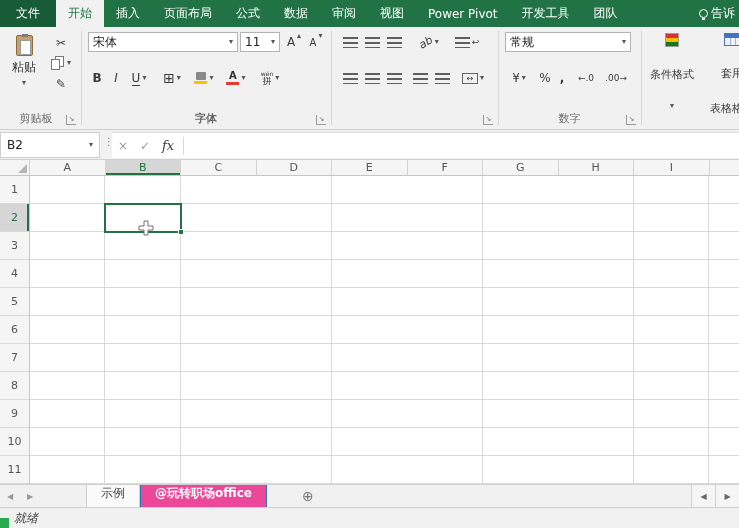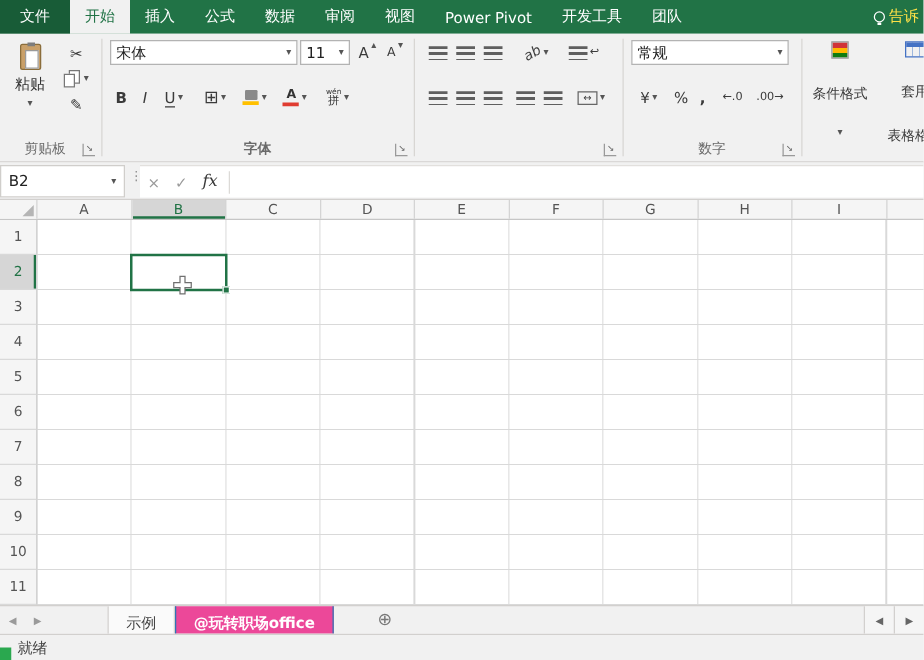--- a/index.html
+++ b/index.html
@@ -4,21 +4,21 @@
 <style>
   *{margin:0;padding:0;box-sizing:border-box;font-family:"DejaVu Sans","Liberation Sans",sans-serif;}
   html,body{background:#e8e8e8;}
   #app{position:relative;width:739px;height:528px;background:#fff;overflow:hidden;font-size:12px;color:#333;}
 
   
   .titlebar{position:absolute;top:0;left:0;right:0;height:27px;background:#217346;display:flex;align-items:stretch;}
   .rtab{display:flex;align-items:center;padding:12px 12px;color:#fff;font-size:12px;white-space:nowrap;}
   .rtab.file{background:#185c37;padding:0 16px;}
   .rtab.active{background:#f1f1f1;color:#217346;}
-  .tellme{position:absolute;right:0;top:0;height:27px;display:flex;align-items:center;gap:3px;padding:0 4px 0 8px;color:#fde047;}
+  .tellme{position:absolute;right:0;top:0;height:27px;display:flex;align-items:center;gap:3px;padding:0 4px 0 8px;color:#ffffff;}
   .bulb{width:9px;height:9px;border:1px solid #fff;border-radius:50%;position:relative;}
   .bulb::after{content:"";position:absolute;left:2px;bottom:-3px;width:3px;height:2px;background:#fff;}
 
   
   .ribbon{position:absolute;top:27px;left:0;right:0;height:103px;background:#f1f1f1;border-bottom:1px solid #d2d0ce;}
   .gsep{position:absolute;top:4px;bottom:4px;width:1px;background:#d8d6d3;}
   .glabel{position:absolute;bottom:3px;font-size:11px;color:#6a6a6a;text-align:center;white-space:nowrap;}
   .launcher{position:absolute;bottom:4px;width:10px;height:10px;border:1px solid #9a9a9a;border-top:none;border-right:none;font-size:7px;line-height:8px;text-align:center;color:#666;}
   .box{position:absolute;height:20px;background:#fff;border:1px solid #b3b3b3;display:flex;align-items:center;padding:0 4px;font-size:12px;color:#222;}
   .box .caret{margin-left:auto;}
@@ -75,40 +75,41 @@
   .rowh{height:28px;line-height:27px;text-align:center;border-bottom:1px solid #d9d9d9;}
   .rowh.sel{background:#d6d6d6;color:#217346;box-shadow:inset -2px 0 0 #217346;}
   .selbox{position:absolute;left:104px;top:27px;width:78px;height:30px;border:2px solid #217346;}
   .handle{position:absolute;right:-4px;bottom:-4px;width:6px;height:6px;background:#217346;border:1px solid #fff;}
   .cross{position:absolute;left:138px;top:44px;width:16px;height:16px;}
 
   
   .sheetbar{position:absolute;top:484px;left:0;right:0;height:23px;background:#f1f1f1;border-top:1px solid #d2d0ce;display:flex;align-items:stretch;}
   .snav{width:20px;display:flex;align-items:center;justify-content:center;color:#9a9a9a;font-size:8px;}
   .sspace{width:46px;}
-  .stab{display:flex;align-items:flex-end;padding:0 14px;border-right:1px solid #d2d0ce;border-left:1px solid #d2d0ce;background:#fafafa;color:#444;white-space:nowrap;}
+  .stab{display:flex;align-items:flex-start;padding:0 14px;border-right:1px solid #d2d0ce;border-left:1px solid #d2d0ce;background:#fafafa;color:#444;white-space:nowrap;}
   .stab.active{background:#ec4899;color:#fff;font-weight:bold;border-color:#2e75b6;}
   .addsheet{display:flex;align-items:center;justify-content:center;width:34px;margin-left:24px;color:#777;font-size:14px;}
   .hscroll{position:absolute;right:0;top:0;height:22px;display:flex;}
   .hsbtn{width:24px;border-left:1px solid #d2d0ce;display:flex;align-items:center;justify-content:center;color:#666;font-size:8px;background:#f5f5f5;}
 
   
-  .statusbar{position:absolute;top:507px;left:0;right:0;height:21px;background:#f1f1f1;border-top:1px solid #d2d0ce;display:flex;align-items:center;}
+  .statusbar{position:absolute;top:507px;left:0;right:0;height:21px;background:#f1f1f1;border-top:1px solid #d2d0ce;display:flex;align-items:center;font-style:italic;}
   .ready{margin-left:14px;font-size:12px;color:#444;}
   .greensq{position:absolute;left:0;bottom:0;width:9px;height:10px;background:#2aa84f;}
 </style>
 </head>
 <body>
 
 <div id="app">
 
   <div class="titlebar">
     <div class="rtab file">文件</div>
     <div class="rtab active">开始</div>
     <div class="rtab">插入</div>
+    <div class="rtab">页面布局</div>
     <div class="rtab">公式</div>
     <div class="rtab">数据</div>
     <div class="rtab">审阅</div>
     <div class="rtab">视图</div>
     <div class="rtab">Power Pivot</div>
     <div class="rtab">开发工具</div>
     <div class="rtab">团队</div>
     <div class="tellme">
       <span class="bulb"></span>
       <span>告诉</span>

